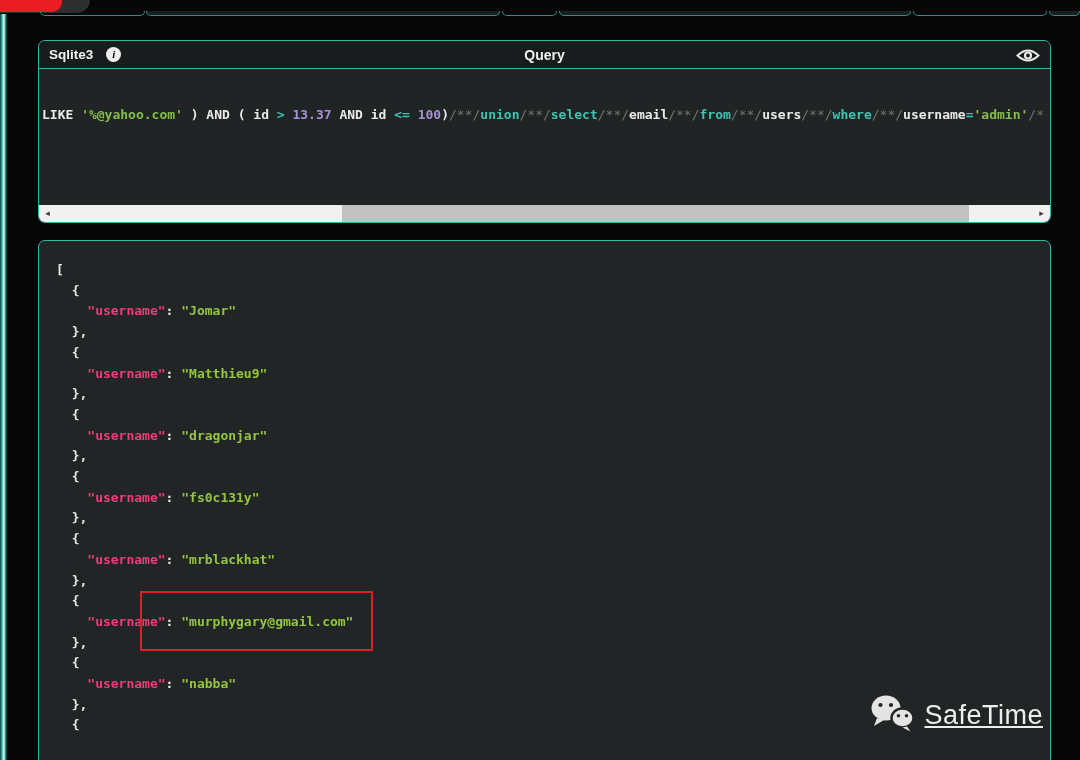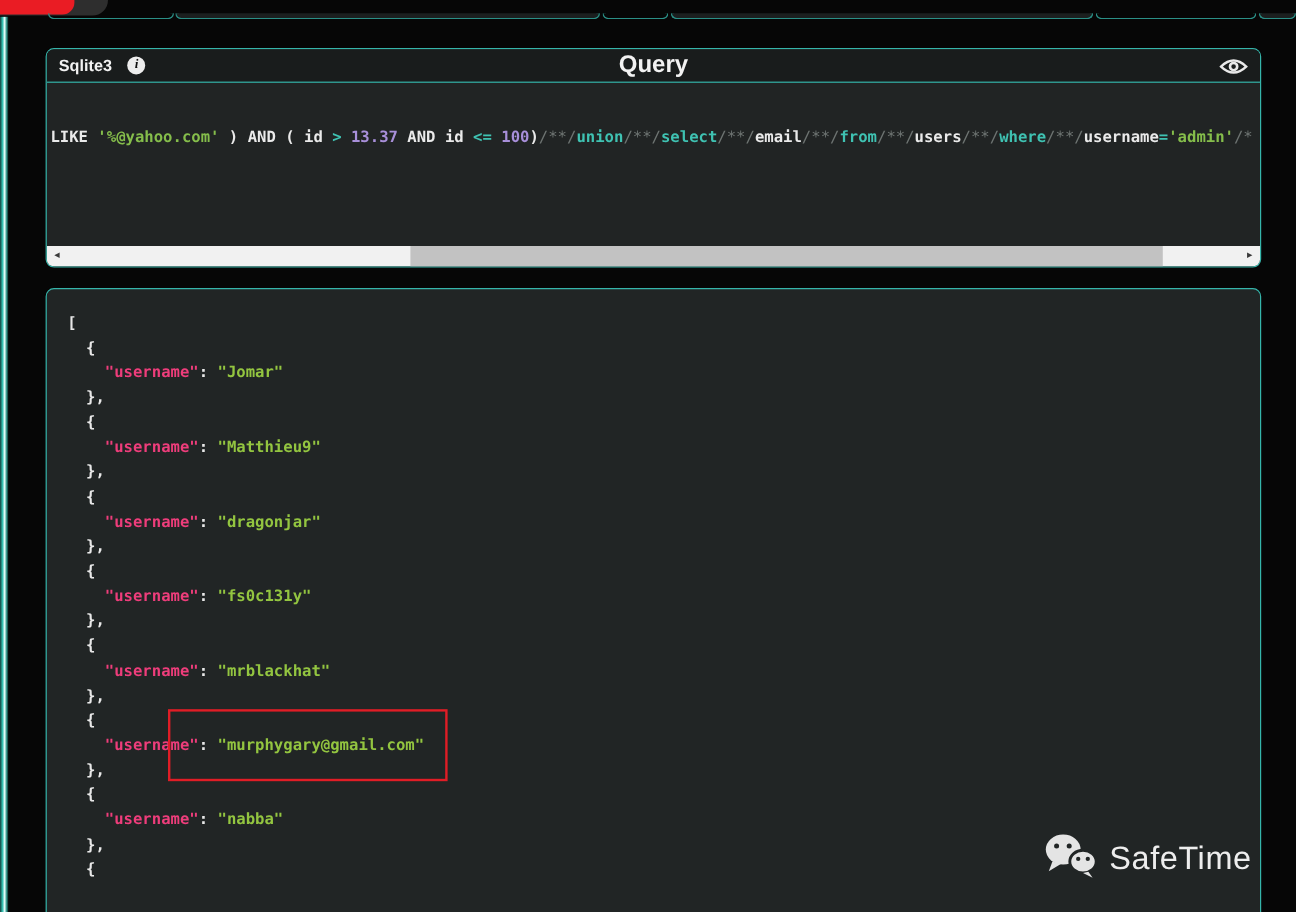--- a/index.html
+++ b/index.html
@@ -56,21 +56,21 @@
   .query-panel{top:40px;height:183px;background:var(--query-bg);}
   .output-panel{top:240px;height:530px;background:var(--output-bg);}
   .panel-header{
     position:relative;height:28px;flex:0 0 28px;
     background:var(--panel-header-bg);
     border-bottom:1px solid var(--teal-border);
     display:flex;align-items:center;
   }
   .panel-title{
     position:absolute;left:0;right:0;text-align:center;
-    color:#f2f2f2;font-size:20px;font-weight:bold;
+    color:#f2f2f2;font-size:14px;font-weight:bold;
   }
   .header-left{display:flex;align-items:center;gap:13px;margin-left:10px;z-index:2;}
   .db-label{color:#f2f2f2;font-size:13.5px;font-weight:bold;}
   .info-icon{
     width:15px;height:15px;border-radius:50%;background:#ededed;
     display:inline-flex;align-items:center;justify-content:center;cursor:pointer;
   }
   .info-i{
     color:#111;font-size:11px;font-weight:bold;font-style:italic;
     font-family:"Liberation Serif", serif;line-height:1;
@@ -121,21 +121,21 @@
     position:absolute;left:84px;top:-21px;width:233px;height:60px;
     border:2px solid var(--annotation-red);pointer-events:none;
   }
   
   .watermark{
     position:absolute;right:37px;top:694px;
     display:flex;align-items:center;gap:9px;
     color:#ededed;
   }
   .watermark-label{
-    font-size:27px;font-weight:500;letter-spacing:0.5px;color:#ededed;
+    font-size:27px;font-weight:500;letter-spacing:0.5px;color:#ededed;text-decoration:underline;
   }
 </style>
 </head>
 <body>
 
 <div class="left-strip"></div>
 <div class="red-badge-back"></div>
 <div class="red-badge"></div>
 <div class="cutoff" style="left:40px;width:105px;"></div>
 <div class="cutoff filled" style="left:146px;width:354px;"></div>

